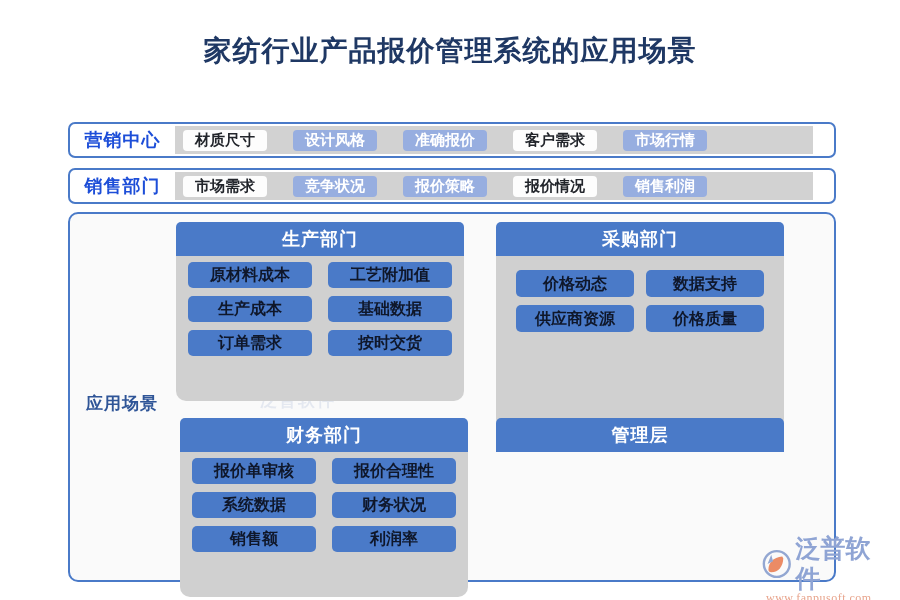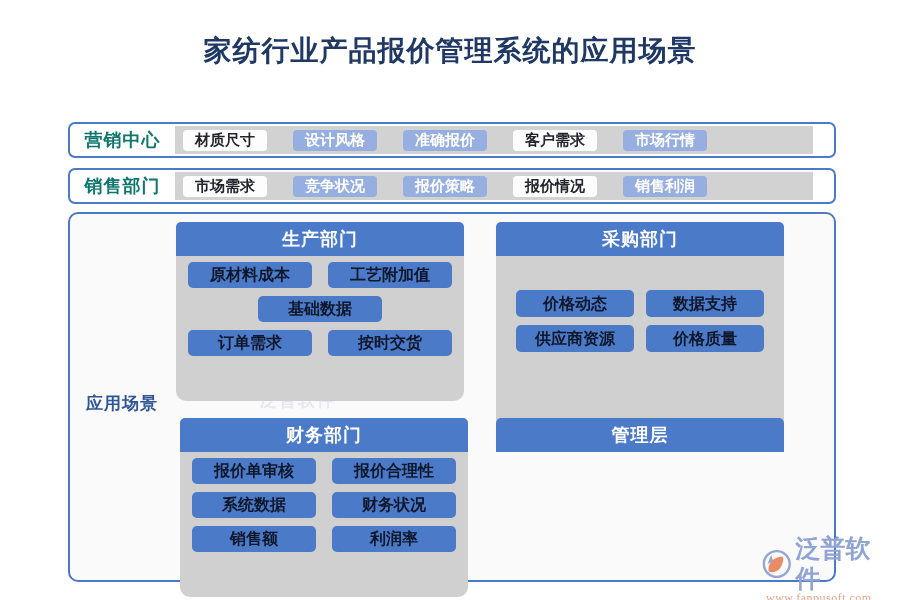--- a/index.html
+++ b/index.html
@@ -44,21 +44,21 @@
   }
   .toprow.row1 { top: 122px; }
   .toprow.row2 { top: 168px; }
 
   .row-label {
     width: 105px;
     min-width: 105px;
     text-align: center;
     font-size: 18px;
     font-weight: bold;
-    color: #0f766e;
+    color: #1d4ed8;
     font-family: "Liberation Serif", "DejaVu Serif", serif;
     letter-spacing: 1px;
   }
 
   .row-tags {
     flex: 1;
     height: 28px;
     margin-right: 21px;
     background: #d2d2d2;
     display: flex;
@@ -144,21 +144,21 @@
 
   .dept-body {
     background: #d0d0d0;
     border-radius: 0 0 10px 10px;
     padding: 6px 12px 14px 12px;
     box-sizing: border-box;
   }
   .dept.prod .dept-body,
   .dept.fin  .dept-body { height: 145px; }
   .dept.purch .dept-body,
-  .dept.mgmt  .dept-body { height: 173px; padding-top: 34px; }
+  .dept.mgmt  .dept-body { height: 173px; padding-top: 14px; }
 
   .chip-row {
     display: flex;
     justify-content: center;
     gap: 16px;
     margin-bottom: 8px;
   }
   .dept.purch .chip-row,
   .dept.mgmt .chip-row { gap: 12px; }
 
@@ -257,20 +257,21 @@
   <div class="grid">
 
     <div class="dept prod">
       <div class="dept-header">生产部门</div>
       <div class="dept-body">
         <div class="chip-row">
           <div class="chip">原材料成本</div>
           <div class="chip">工艺附加值</div>
         </div>
         <div class="chip-row">
+          <div class="chip">生产成本</div>
           <div class="chip">基础数据</div>
         </div>
         <div class="chip-row">
           <div class="chip">订单需求</div>
           <div class="chip">按时交货</div>
         </div>
       </div>
     </div>
 
     <div class="dept purch">

